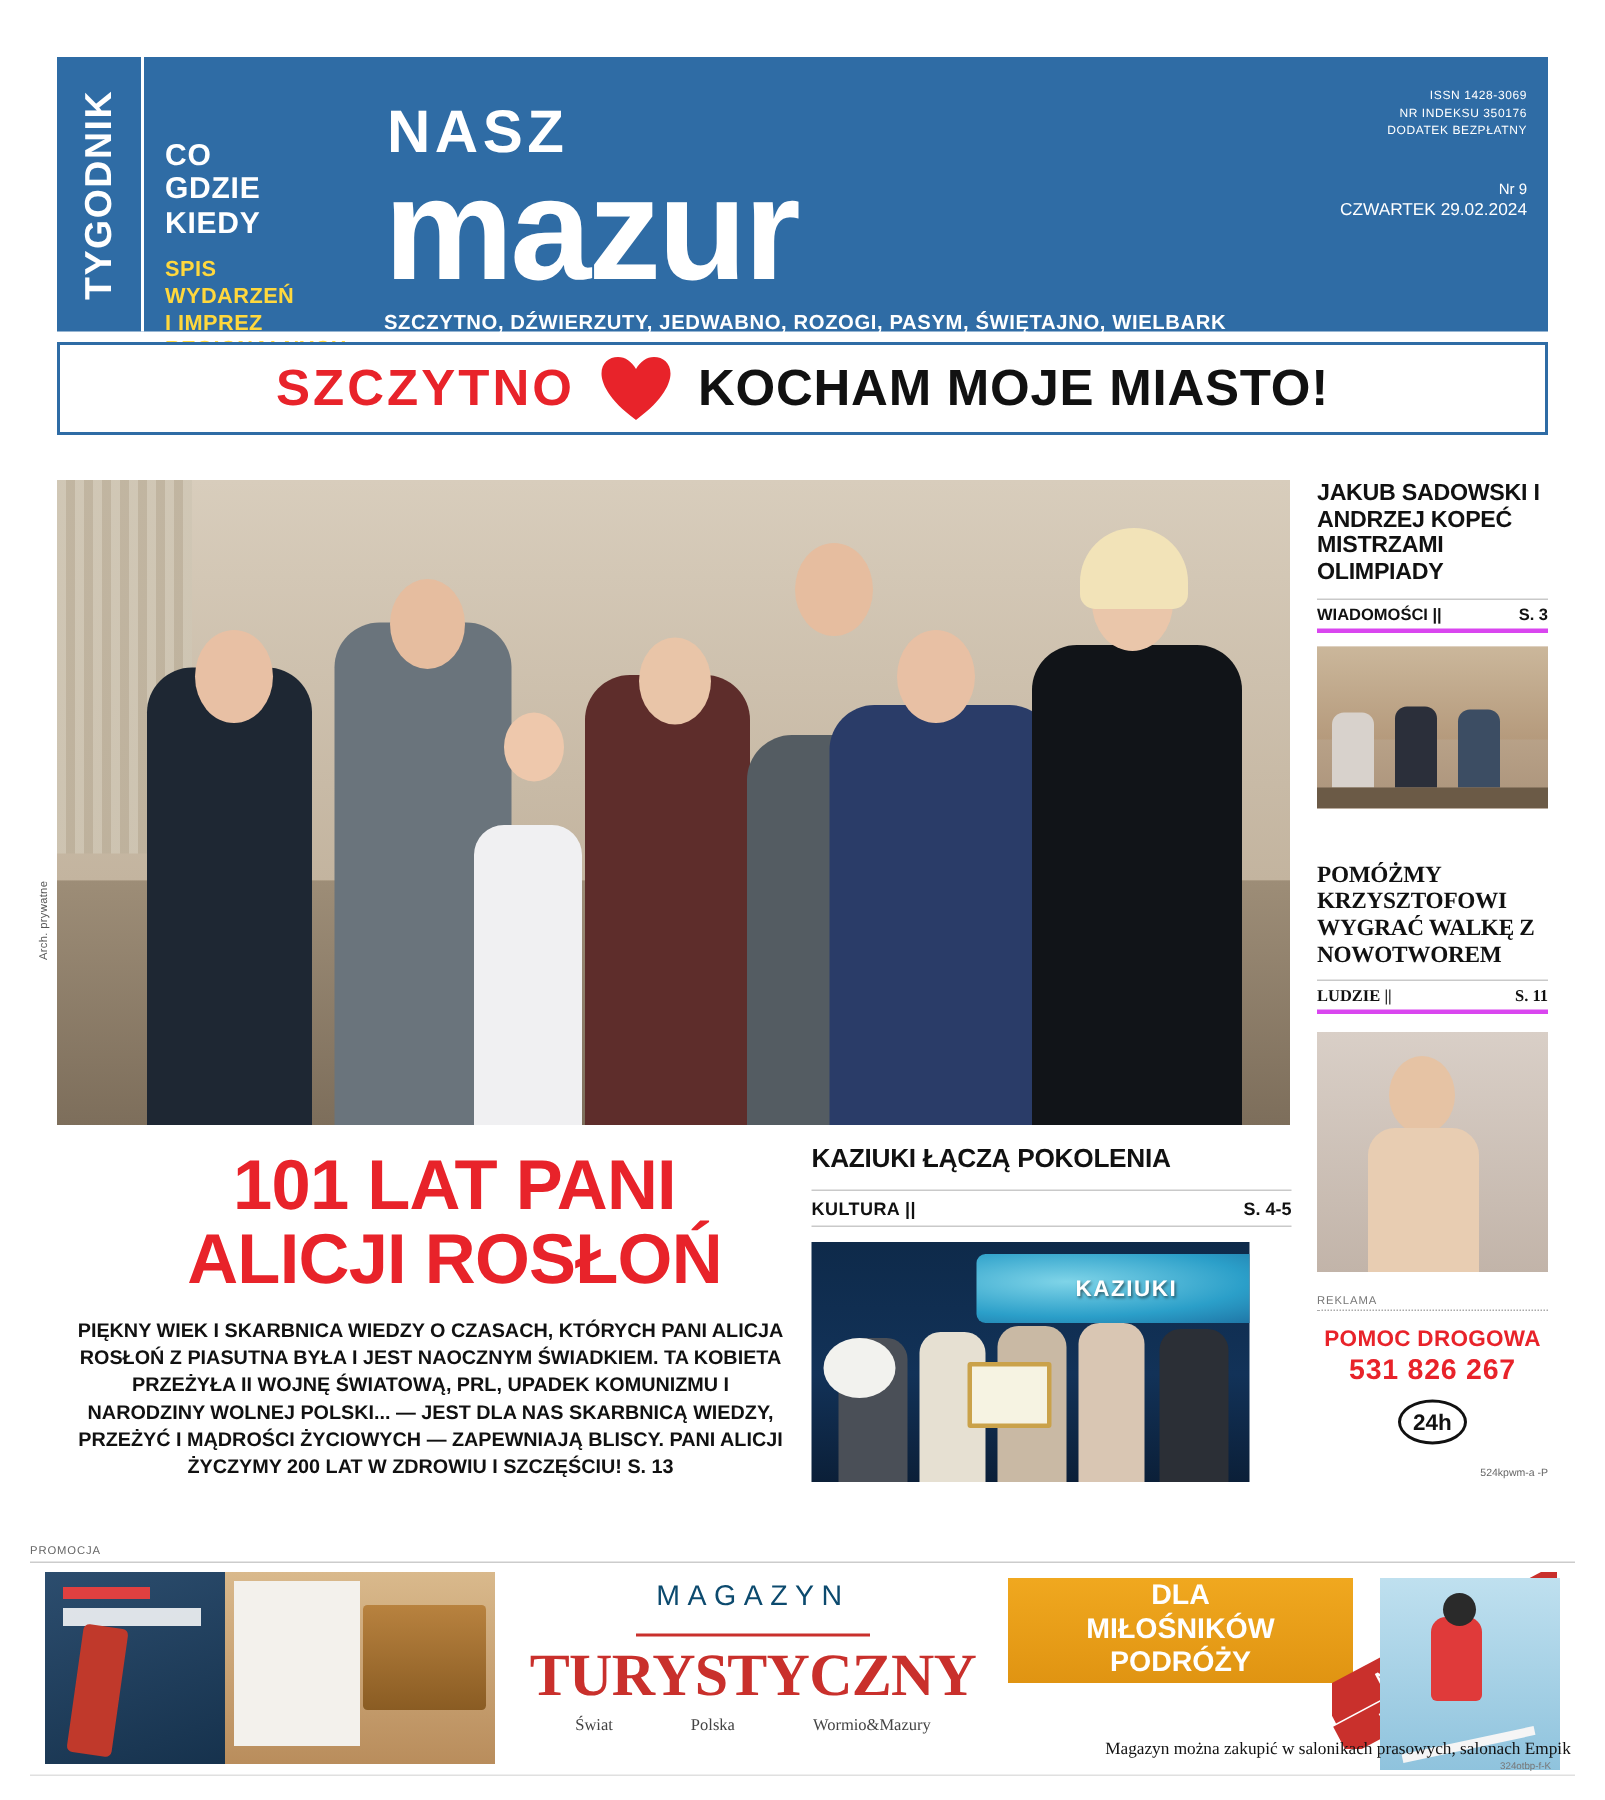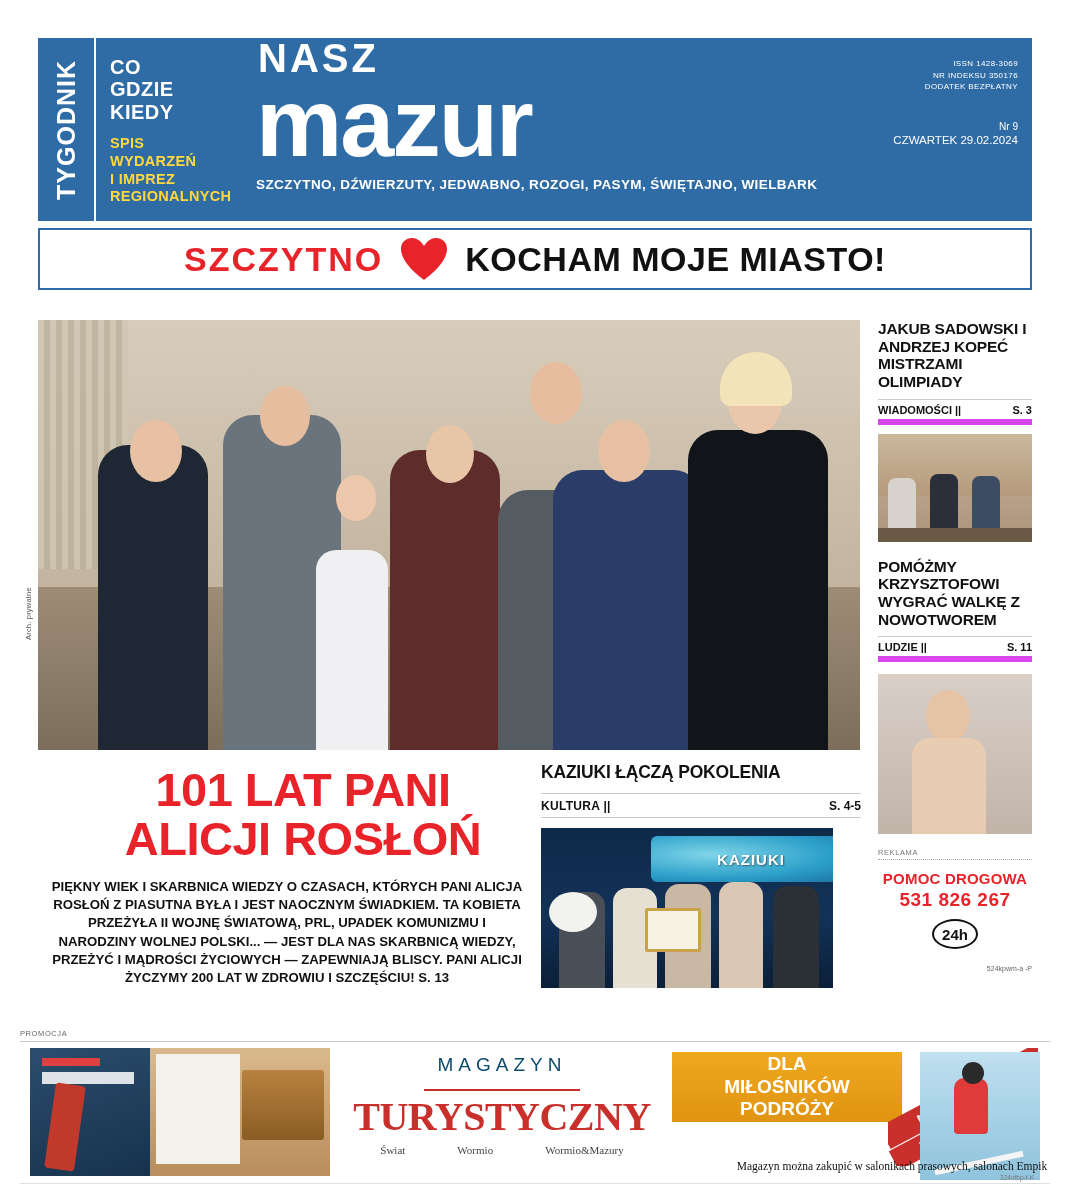--- a/index.html
+++ b/index.html
@@ -35,39 +35,41 @@
     writing-mode: vertical-rl;
     transform: rotate(180deg);
     color: #ffffff;
     font-weight: bold;
     font-size: 25px;
     letter-spacing: 1px;
   }
   .mh-cgk {
     width: 160px;
     padding: 18px 0 0 14px;
+    margin-top: 37px;
   }
   .mh-cgk .line {
     color: #ffffff;
     font-weight: bold;
     font-size: 20px;
     line-height: 1.12;
     letter-spacing: 0.5px;
   }
   .mh-cgk .sub {
     margin-top: 12px;
     color: #ffd83d;
     font-weight: bold;
     font-size: 14.5px;
     line-height: 1.22;
     letter-spacing: 0.3px;
   }
   .mh-title {
     flex: 1;
     position: relative;
+    padding-top: 30px;
   }
   .mh-nasz {
     color: #ffffff;
     font-weight: bold;
     font-size: 40px;
     letter-spacing: 3px;
     margin-left: 2px;
     line-height: 1;
   }
   .mh-mazur {
@@ -266,21 +268,21 @@
   .r-head {
     font-size: 15.5px;
     font-weight: bold;
     line-height: 1.14;
     color: #111111;
     letter-spacing: -0.2px;
   }
   .r-meta {
     margin-top: 8px;
     border-top: 1px solid #c9c9c9;
-    border-bottom: 6px solid #d946ef;
+    border-bottom: 3px solid #d946ef;
     padding: 4px 0 3px;
     display: flex;
     justify-content: space-between;
     font-size: 11px;
     font-weight: bold;
     color: #111111;
   }
   .r-photo1 {
     margin-top: 9px;
     width: 154px; height: 108px;
@@ -288,21 +290,21 @@
     position: relative;
     overflow: hidden;
   }
   .r-photo2 {
     margin-top: 12px;
     width: 154px; height: 160px;
     background: linear-gradient(180deg,#d9cfc7 0%,#c2b4a9 100%);
     position: relative;
     overflow: hidden;
   }
-  .r-block2 { margin-top: 16px; }
+  .r-block2 { margin-top: 36px; font-family: Liberation Serif, serif; }
   .reklama-label {
     margin-top: 14px;
     font-size: 7.5px;
     color: #777;
     letter-spacing: 0.6px;
     border-bottom: 1px dotted #aaa;
     padding-bottom: 2px;
   }
   .pomoc {
     margin-top: 10px;
@@ -590,21 +592,21 @@
         <div style="position:absolute;right:6px;top:22px;width:82px;height:70px;background:linear-gradient(180deg,#b8823f,#8a5c23);border-radius:3px;"></div>
       </div>
     </div>
 
     <div class="ad-main">
       <div class="ad-title-zone">
         <div><span class="ad-magazyn">MAGAZYN</span></div>
         <div class="ad-turystyczny">TURYSTYCZNY</div>
         <div class="ad-sub">
           <span>Świat</span>
-          <span>Wormio</span>
+          <span>Polska</span>
           <span>Wormio&amp;Mazury</span>
         </div>
       </div>
 
       <div class="ad-gold">
         <div>DLA</div>
         <div>MIŁOŚNIKÓW</div>
         <div>PODRÓŻY</div>
       </div>
 

